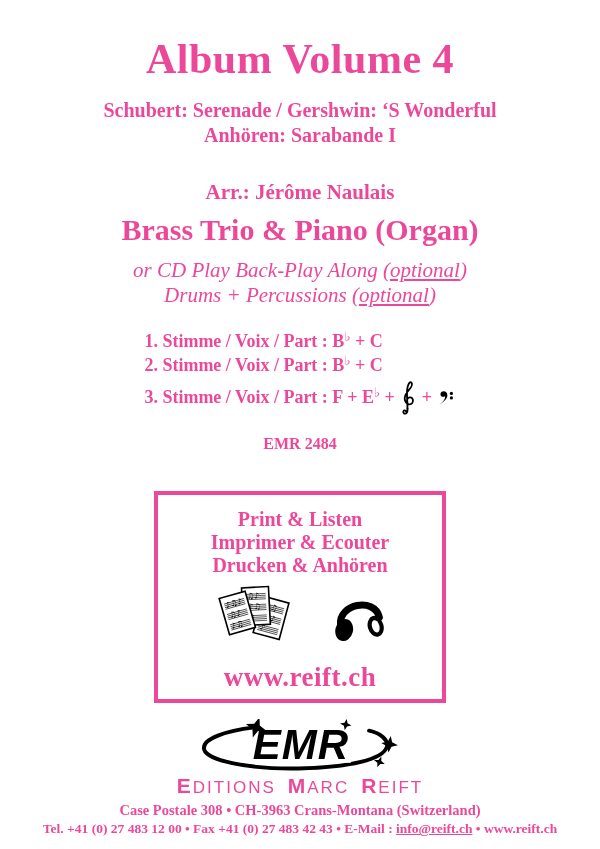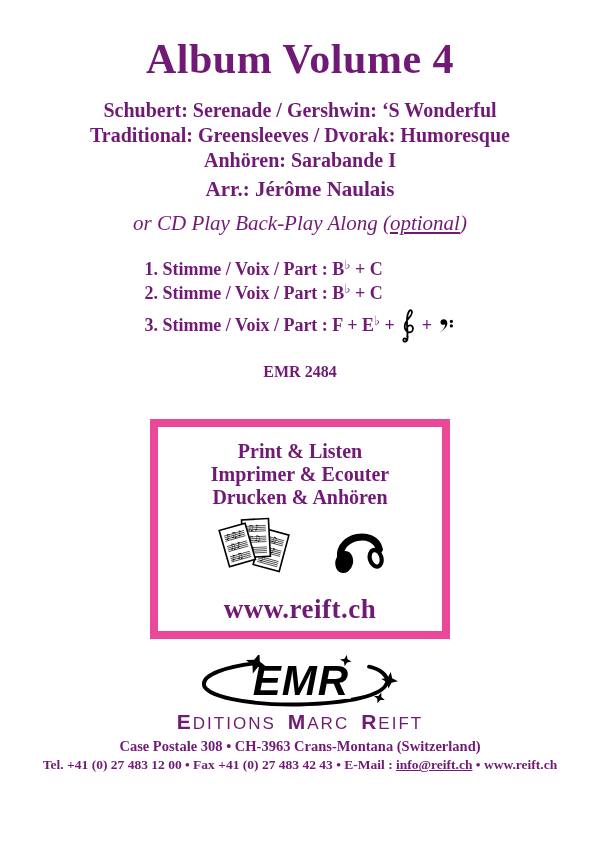--- a/index.html
+++ b/index.html
@@ -1,35 +1,35 @@
 <!DOCTYPE html>
 <html><head>
 <meta charset="utf-8">
 <style>
   html,body{margin:0;padding:0;background:#e8e8e8;}
   .page{
-    width:600px;height:849px;margin:0 auto;background:#ffffff;color:#701a75;
+    width:600px;height:849px;margin:0 auto;background:#ffffff;color:#ec4899;
     font-family:"Liberation Serif", serif;text-align:center;overflow:hidden;
     box-sizing:border-box;padding-top:36px;
   }
   .title{font-size:42px;font-weight:700;line-height:46px;margin:0;letter-spacing:.5px;}
   .subtitles{margin-top:16px;}
   .sub{font-size:20px;font-weight:700;line-height:25px;}
-  .arr{font-size:21px;font-weight:700;line-height:24px;margin-top:4px;}
+  .arr{font-size:21px;font-weight:700;line-height:24px;margin-top:32px;}
   .instr{font-size:30px;font-weight:700;line-height:36px;margin-top:8px;}
   .opts{margin-top:10px;font-style:italic;font-size:21px;line-height:25px;}
   .u{text-decoration:underline;}
   .parts{margin-top:22px;}
   .parts-inner{display:inline-block;text-align:left;font-size:18px;font-weight:700;line-height:22px;}
   .flat{font-family:"DejaVu Sans",sans-serif;font-size:13px;position:relative;top:-6px;font-weight:700;}
   .clef{vertical-align:-13px;margin:0 1px;}
   .clef-bass{vertical-align:-3px;margin:0 1px;}
   .catalog{font-size:16px;font-weight:700;line-height:19px;margin-top:18px;text-align:center;}
   .promo-box{
-    width:284px;margin:38px auto 0;border:8px solid #ec4899;
+    width:284px;margin:38px auto 0;border:4px solid #ec4899;
     padding:13px 0 8px;background:#fff;
   }
   .promo-line{font-size:20px;font-weight:700;line-height:23px;}
   .icons-row{display:flex;justify-content:center;align-items:center;gap:30px;margin-top:6px;height:70px;}
   .website{font-size:27px;font-weight:700;line-height:28px;margin-top:10px;letter-spacing:.5px;}
   .logo-wrap{margin-top:16px;line-height:0;}
   .pub-name{font-family:"Liberation Sans",sans-serif;font-size:17px;letter-spacing:2px;line-height:21px;margin-top:0;}
   .pub-name .word{margin:0 6px;white-space:nowrap;}
   .pub-name .initial{font-size:21px;font-weight:700;}
   .address{font-size:14.5px;font-weight:700;line-height:17px;margin-top:4px;}
@@ -39,29 +39,30 @@
 </style>
 </head>
 <body>
 
 <div class="page">
 
   <h1 class="title">Album Volume 4</h1>
 
   <div class="subtitles">
     <div class="sub">Schubert: Serenade / Gershwin: ‘S Wonderful</div>
-    <div class="sub">Traditional: Greensleeves / Dvorak: Humoresque</div>
     <div class="sub">Anhören: Sarabande I</div>
   </div>
 
   <div class="arr">Arr.: Jérôme Naulais</div>
 
+  <div class="instr">Brass Trio &amp; Piano (Organ)</div>
 
   <div class="opts">
     <div><span>or CD Play Back-Play Along (</span><span class="u">optional</span><span>)</span></div>
+    <div><span>Drums + Percussions (</span><span class="u">optional</span><span>)</span></div>
   </div>
 
   <div class="parts">
     <div class="parts-inner">
       <div><span>1. Stimme / Voix / Part : B</span><span class="flat">♭</span><span> + C</span></div>
       <div><span>2. Stimme / Voix / Part : B</span><span class="flat">♭</span><span> + C</span></div>
       <div><span>3. Stimme / Voix / Part : F + E</span><span class="flat">♭</span><span> + </span><svg class="clef" width="16" height="38" viewBox="0 0 18 44">
             <g fill="none" stroke="#000" stroke-width="2.1" stroke-linecap="round">
               <path d="M8.4 35.5 C8.4 27.5 7.4 20 8 13.8 C8.5 8.2 11 3.4 12.8 5.2 C14.6 7 12.6 11 9.9 14 C6.6 17.6 4.4 21.2 5.4 25.8 C6.4 30.4 11.7 31.8 13.9 29 C15.9 26.3 14.5 22.3 11.2 22.5 C8.5 22.7 7 25.5 8.4 27.9"></path>
               <path d="M8.4 35.5 C8.6 38.3 8.2 40.8 6.3 41.2 C4.4 41.6 3.1 40 3.7 38.5 C4.3 37.1 6.4 37.2 6.8 38.7"></path>

